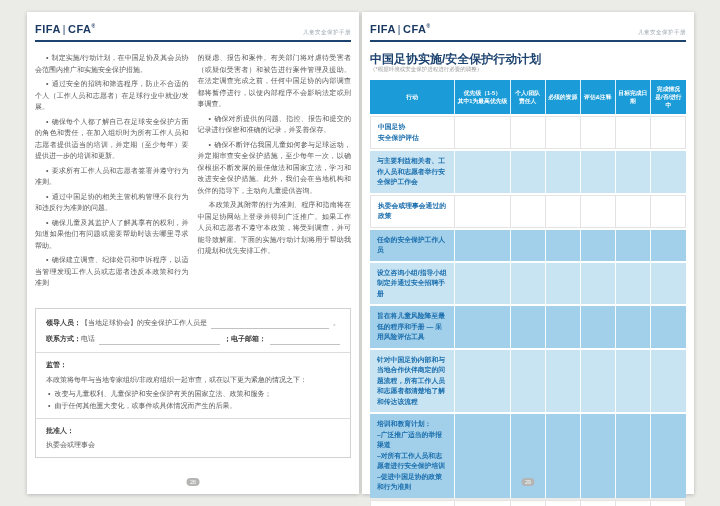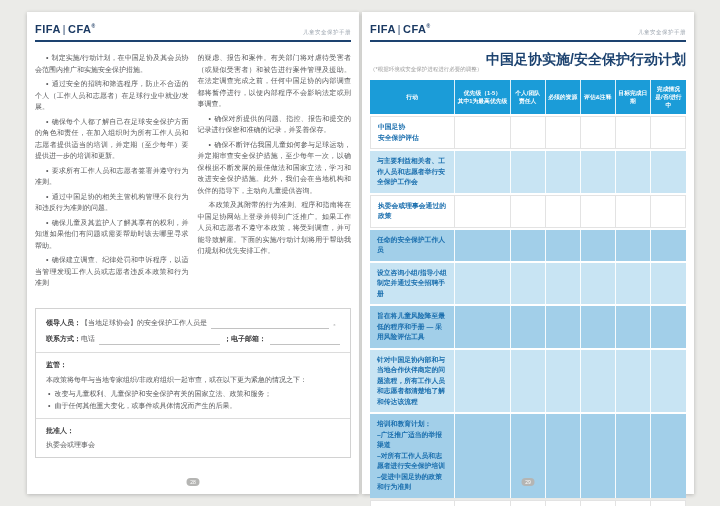--- a/index.html
+++ b/index.html
@@ -45,21 +45,21 @@
   .blank.grow{flex:1;margin:0 4px;}
   .blank.fix{width:70px;margin-left:4px;}
   .box-head{font-size:7px;font-weight:bold;color:#404042;margin:0 0 4px 0;}
   .box-text{font-size:7px;line-height:11px;margin:0 0 3px 0;color:#58595b;}
   .box-bullets{margin:0;}
   .box-bullet{display:flex;font-size:7px;line-height:11.5px;color:#58595b;}
   .box-bullet .dot{margin:0 4px 0 2px;}
   .box-value{font-size:7px;color:#58595b;margin:0;}
   
   .rp-body{position:absolute;top:42px;left:8px;right:8px;}
-  .tbl-title{font-size:14px;font-weight:bold;color:#1d4370;margin:0;line-height:10px;text-align:right;}
+  .tbl-title{font-size:12px;font-weight:bold;color:#1d4370;margin:0;line-height:10px;}
   .tbl-subtitle{font-size:5.5px;color:#999;margin:1px 0 5px 0;line-height:8px;}
   table.plan{width:100%;border-collapse:separate;border-spacing:0 2px;table-layout:fixed;}
   table.plan th{
     background:#1b9cd8;color:#fff;font-size:5.8px;font-weight:bold;
     padding:5px 2px;text-align:center;vertical-align:middle;
     white-space:pre-line;line-height:8px;border-right:1px solid rgba(255,255,255,.85);
   }
   table.plan th:last-child{border-right:none;}
   table.plan td{
     font-size:6.8px;line-height:10.5px;padding:5px 7px;vertical-align:top;

